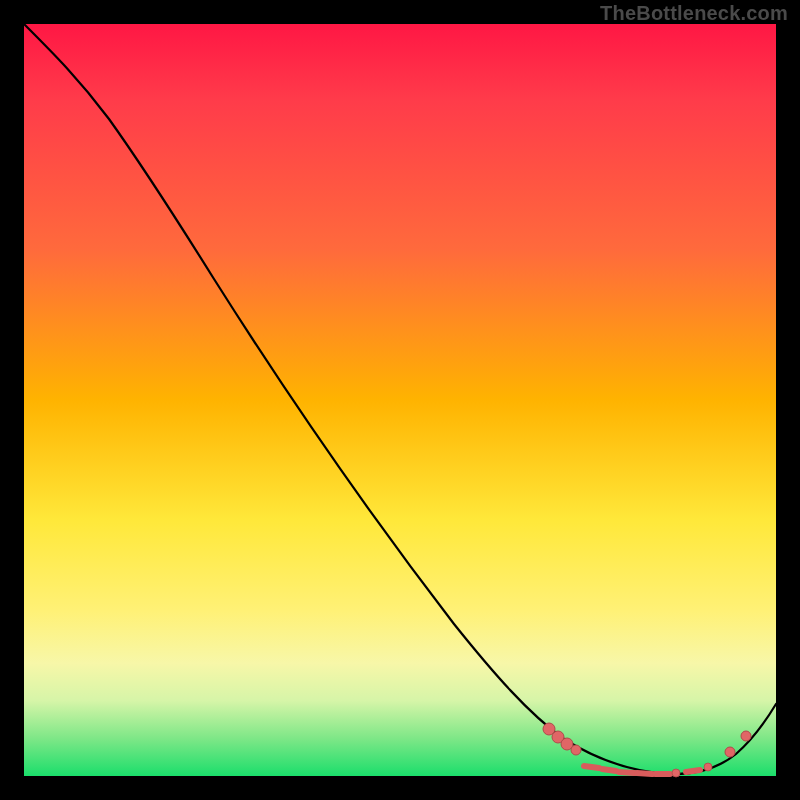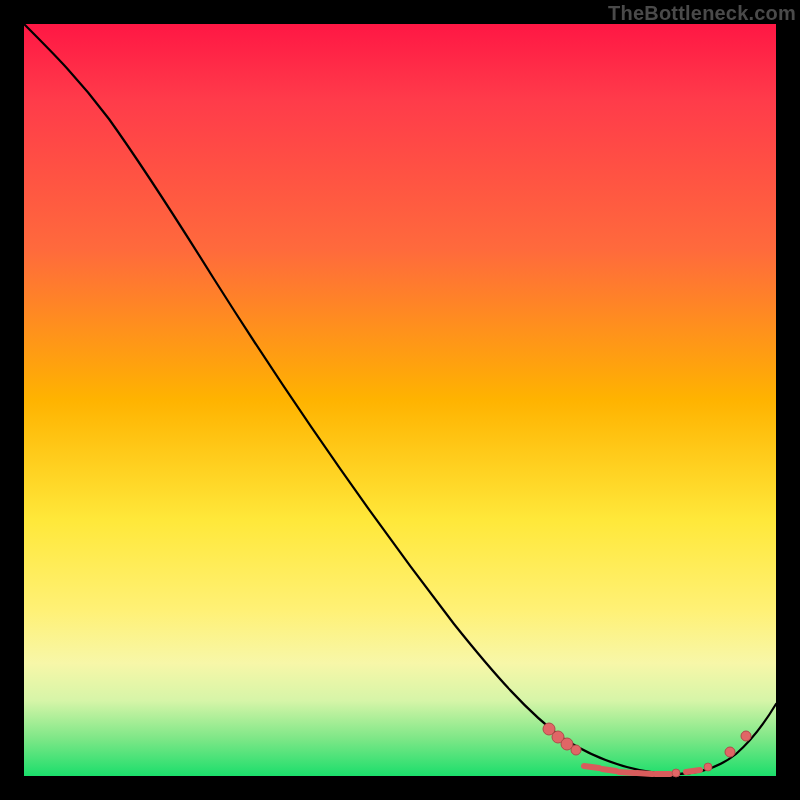--- a/index.html
+++ b/index.html
@@ -13,21 +13,21 @@
   }
   .frame {
     position: relative;
     width: 800px;
     height: 800px;
     background: #000;
   }
   .watermark {
     position: absolute;
     top: 2px;
-    right: 4px;
+    right: 12px;
     color: #4a4a4a;
     font-size: 20px;
     font-weight: 600;
     letter-spacing: 0.2px;
     z-index: 10;
   }
   .plot-area {
     position: absolute;
     left: 24px;
     top: 24px;

